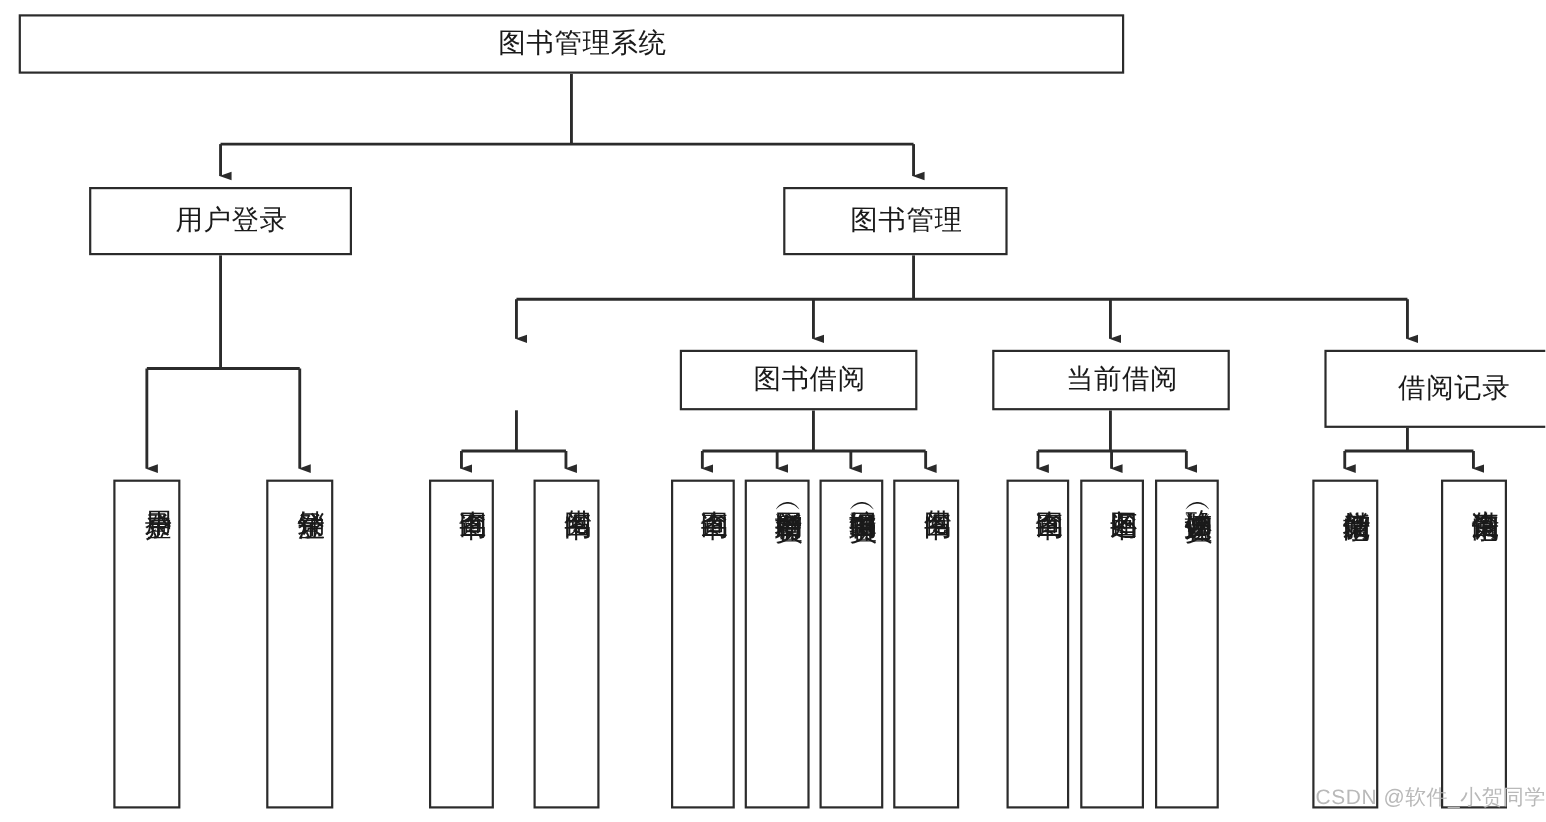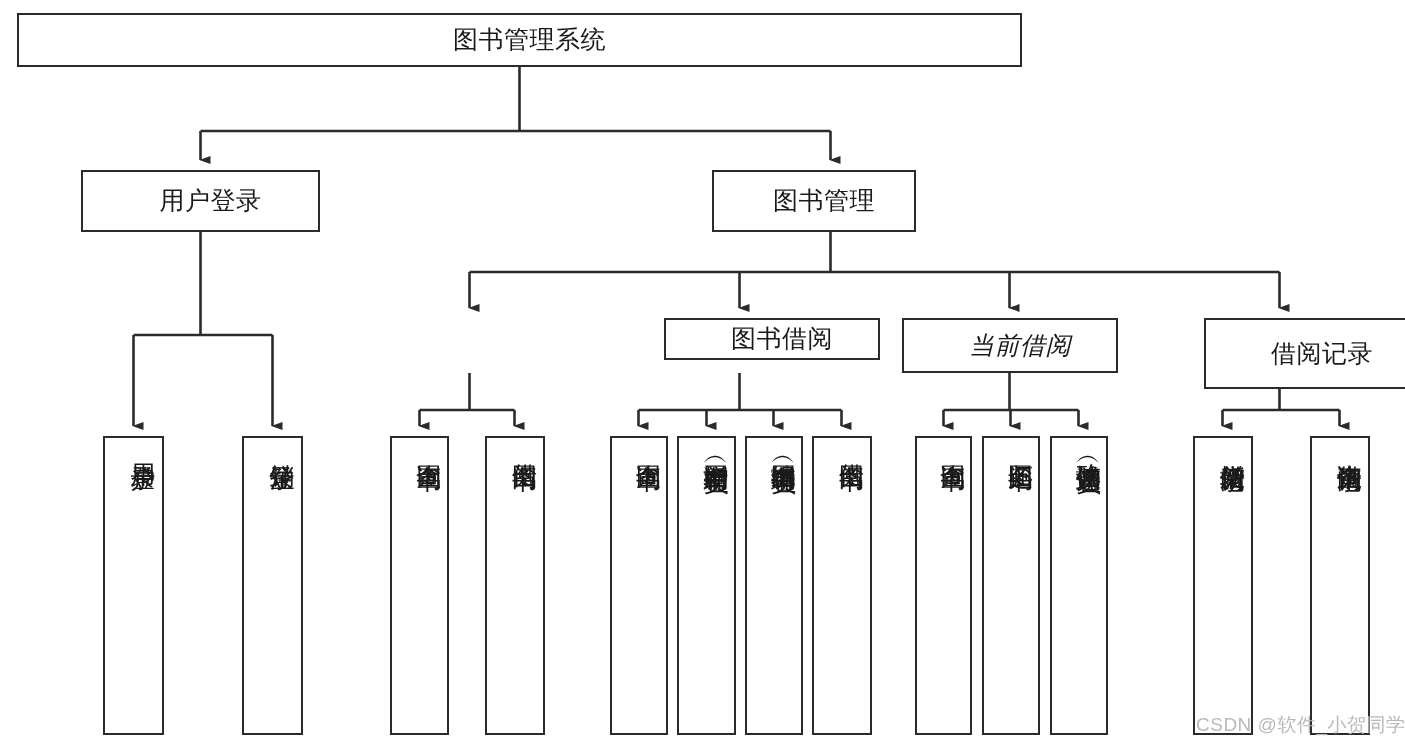--- a/index.html
+++ b/index.html
@@ -137,25 +137,25 @@
 
   <div class="node horizontal" style="left:81px; top:170px; width:239px; height:62px;">
     <span class="node-label">用户登录</span>
   </div>
 
   <div class="node horizontal" style="left:712px; top:170px; width:204px; height:62px;">
     <span class="node-label">图书管理</span>
   </div>
 
 
-  <div class="node horizontal" style="left:664px; top:318px; width:216px; height:42px;">
+  <div class="node horizontal" style="left:618px; top:318px; width:216px; height:55px;">
     <span class="node-label">图书借阅</span>
   </div>
 
-  <div class="node horizontal" style="left:902px; top:318px; width:216px; height:55px;font-style:italic;">
+  <div class="node horizontal" style="left:902px; top:318px; width:216px; height:55px;">
     <span class="node-label">当前借阅</span>
   </div>
 
   <div class="node horizontal" style="left:1204px; top:318px; width:216px; height:71px;">
     <span class="node-label">借阅记录</span>
   </div>
 
   <div class="node vertical" style="left:103px; top:436px; width:61px; height:299px;">
     <span class="node-label">用户登录</span>
   </div>

